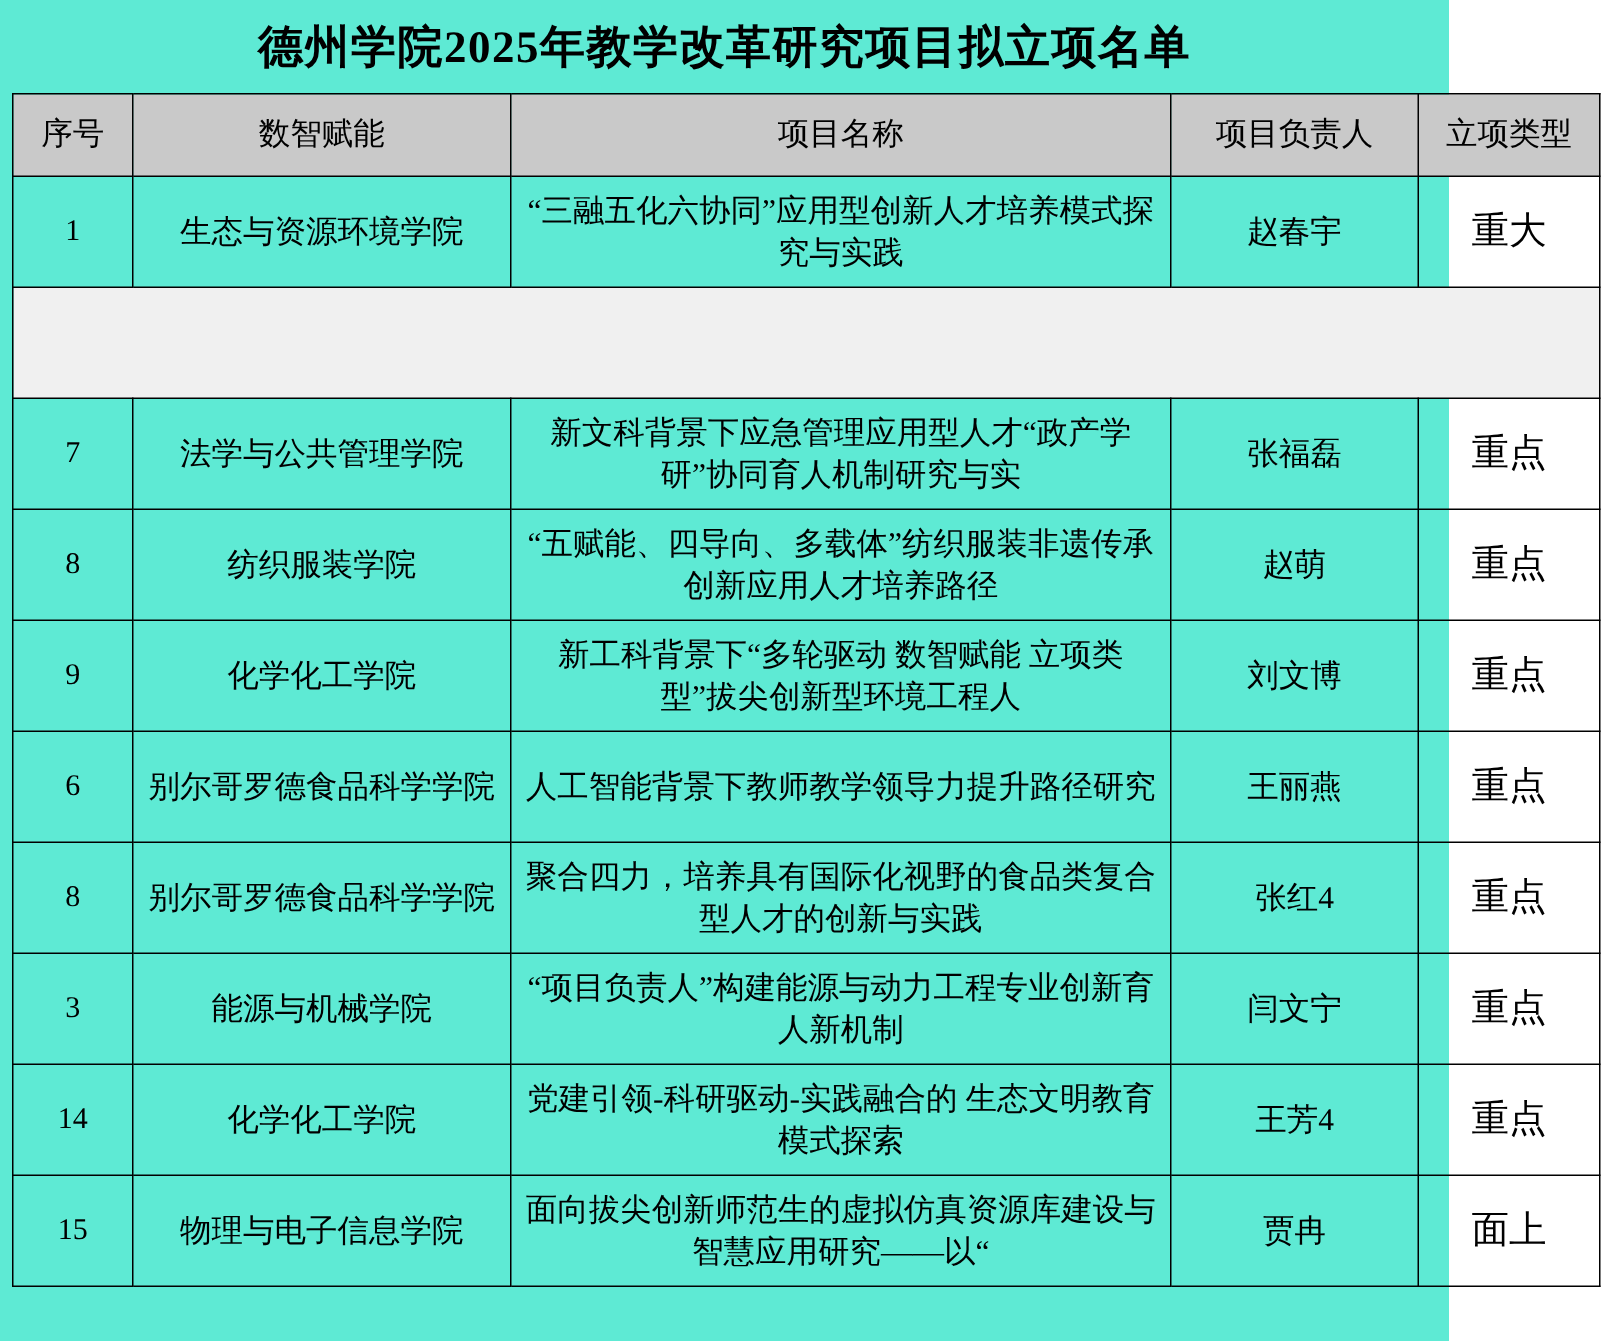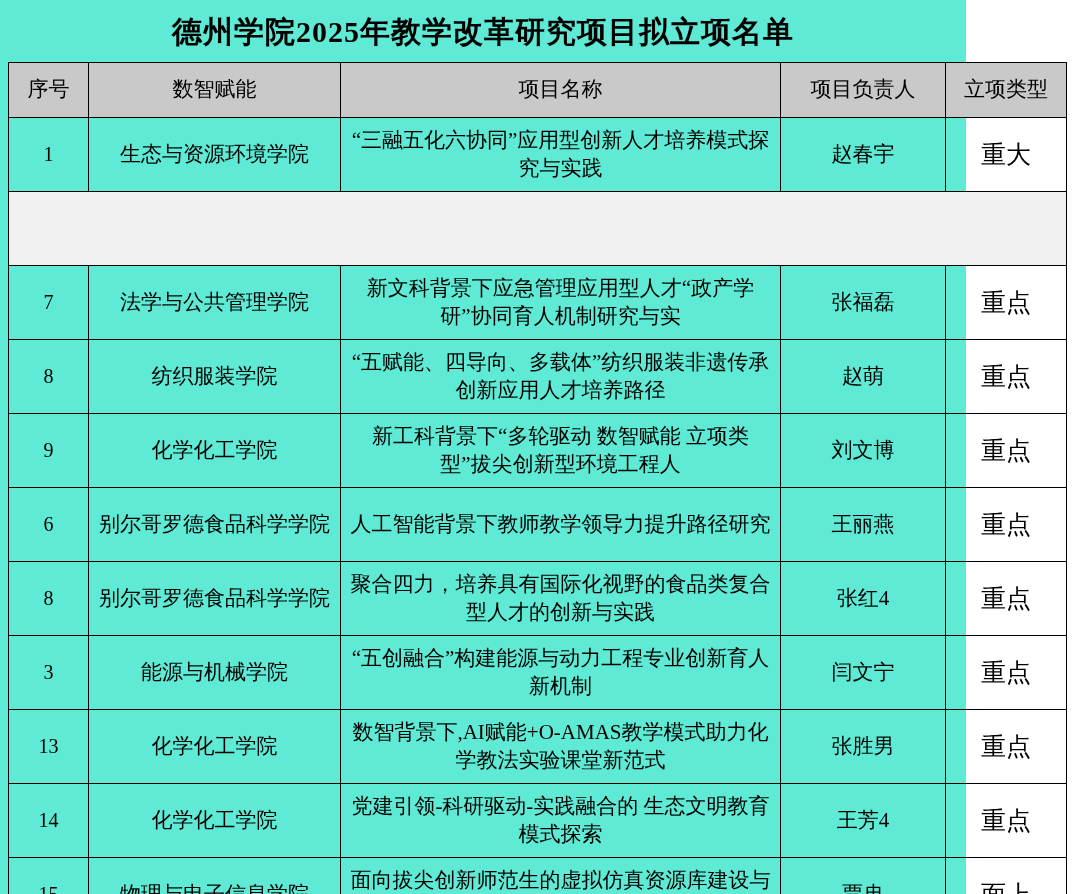--- a/index.html
+++ b/index.html
@@ -143,29 +143,22 @@
       <tr>
         <td class="seq">8</td>
         <td class="unit">别尔哥罗德食品科学学院</td>
         <td class="proj">聚合四力，培养具有国际化视野的食品类复合型人才的创新与实践</td>
         <td class="leader">张红4</td>
         <td class="type">重点</td>
       </tr>
       <tr>
         <td class="seq">3</td>
         <td class="unit">能源与机械学院</td>
-        <td class="proj">“五创融合”构建能源与动力工程专业创新育人新机制</td>
+        <td class="proj">“项目负责人”构建能源与动力工程专业创新育人新机制</td>
         <td class="leader">闫文宁</td>
-        <td class="type">重点</td>
-      </tr>
-      <tr>
-        <td class="seq">13</td>
-        <td class="unit">化学化工学院</td>
-        <td class="proj">数智背景下,AI赋能+O-AMAS教学模式助力化学教法实验课堂新范式</td>
-        <td class="leader">张胜男</td>
         <td class="type">重点</td>
       </tr>
       <tr>
         <td class="seq">14</td>
         <td class="unit">化学化工学院</td>
         <td class="proj">党建引领-科研驱动-实践融合的 生态文明教育模式探索</td>
         <td class="leader">王芳4</td>
         <td class="type">重点</td>
       </tr>
       <tr>

